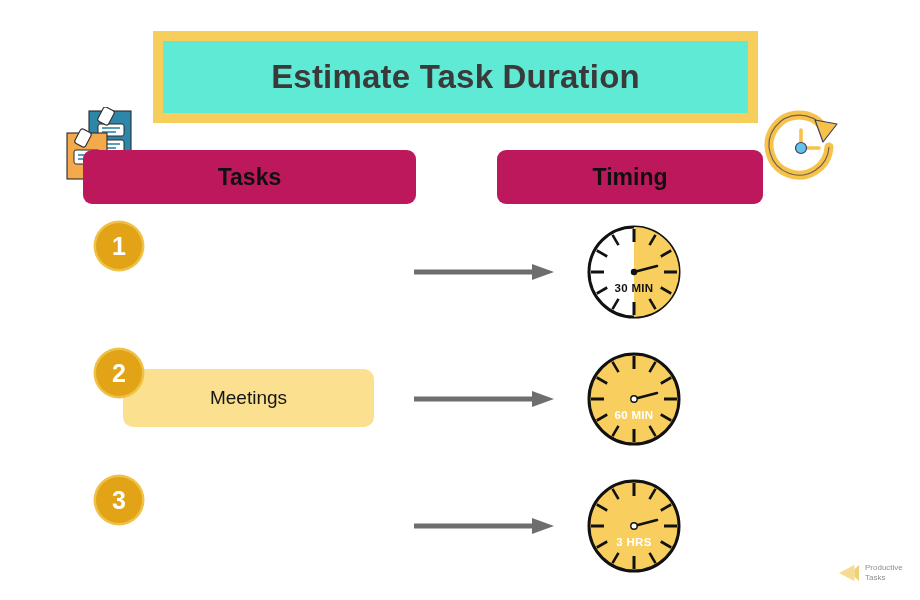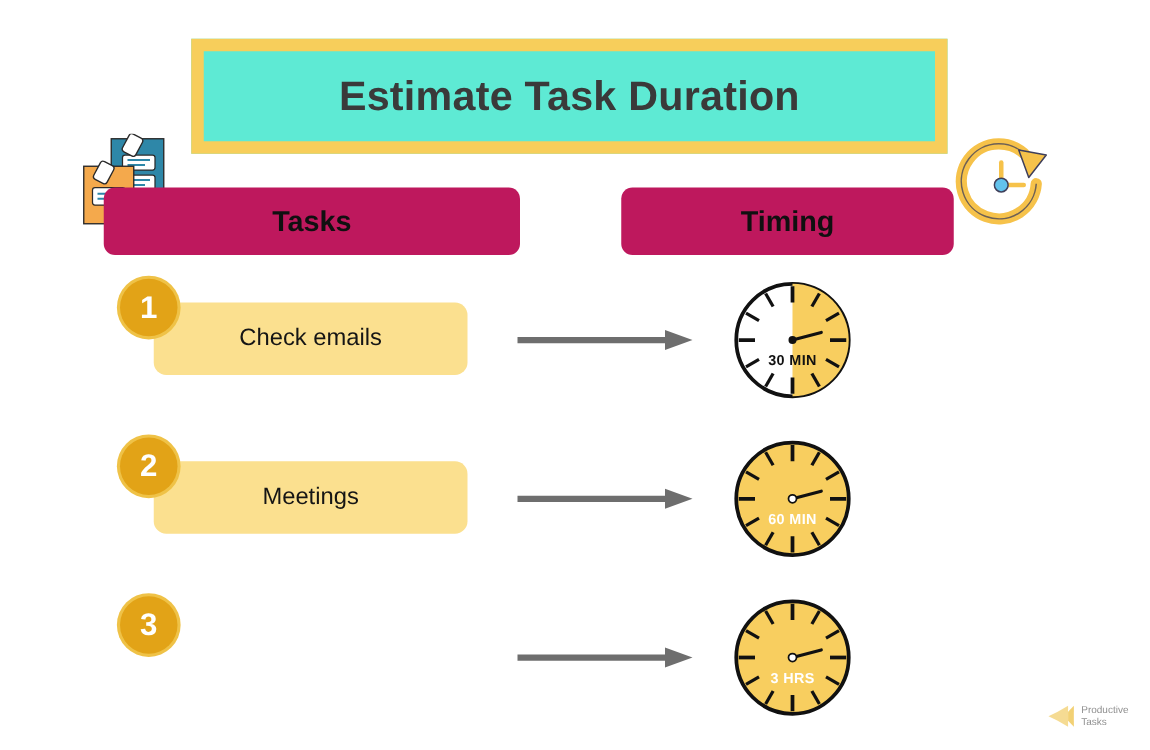--- a/index.html
+++ b/index.html
@@ -194,23 +194,20 @@
 
 <div class="col-header" id="header-tasks">
   <span class="col-header-label">Tasks</span>
 </div>
 <div class="col-header" id="header-timing">
   <span class="col-header-label">Timing</span>
 </div>
 
 <div class="row" id="row-0">
   <div class="step-badge">1</div>
-  <div class="task-pill">
-    <span class="task-label">Check emails</span>
-  </div>
   <div class="arrow">
     <svg viewBox="0 0 145 20" width="145" height="20">
       <line x1="2" y1="10" x2="122" y2="10" stroke="#6E6E6E" stroke-width="5"></line>
       <polygon points="120,2 142,10 120,18" fill="#6E6E6E"></polygon>
     </svg>
   </div>
   <div class="clock">
     <svg viewBox="0 0 100 100" width="100" height="100">
       <circle cx="50" cy="50" r="45" fill="#FFFFFF" stroke="#111111" stroke-width="3"></circle>
       <path d="M 50 50 L 50 5 A 45 45 0 0 1 50 95 Z" fill="#F8CE5F"></path>

